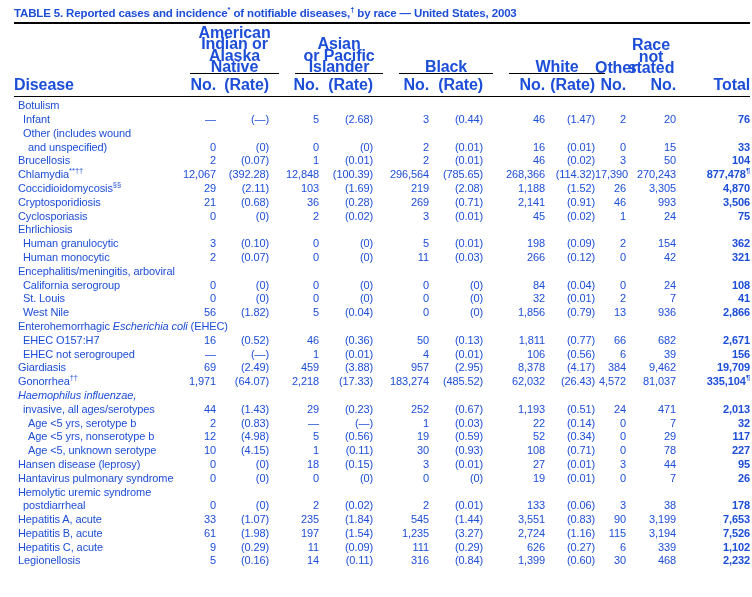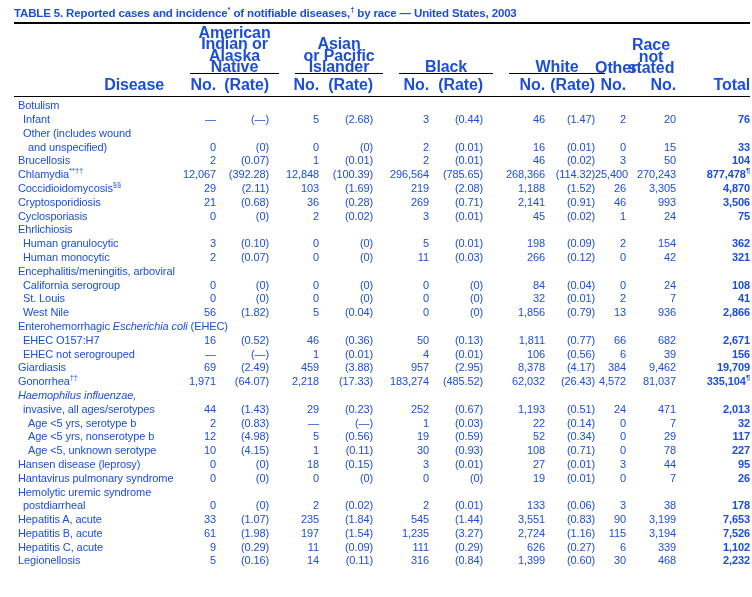--- a/index.html
+++ b/index.html
@@ -15,21 +15,21 @@
     padding:2px 0 3px 0;
     border-bottom:2.5px solid #000;
   }
   sup { font-size:7.5px; line-height:0; vertical-align:super; letter-spacing:0; }
   i { font-style:italic; }
   table { border-collapse:collapse; table-layout:fixed; width:736px; }
   thead th { font-size:16px; font-weight:bold; padding:0; vertical-align:bottom; }
   .grp { white-space:pre-line; text-align:center; line-height:11.3px; padding:3px 0 1px 0; }
   .grp.u { border-bottom:1.1px solid #000; margin:0 8px; transform:translateX(18px); }
   tr.subhead th { height:17px; padding:2px 0 2px 0; border-bottom:1.1px solid #000; vertical-align:bottom; }
-  th.l { text-align:right; }
+  th.l { text-align:left; }
   th.r, td.num { text-align:right; }
   tbody td {
     font-size:11px; height:13.8px; line-height:13.8px;
     padding:0; white-space:nowrap; overflow:visible;
   }
   tbody tr:first-child td { padding-top:2px; }
   td.disease { text-align:left; }
   td.total { font-weight:bold; }
   .ind0 { padding-left:4px; }
   .ind1 { padding-left:9px; }
@@ -175,21 +175,21 @@
         <tr>
           <td class="disease ind0">Chlamydia<sup>**††</sup></td>
           <td class="num">12,067</td>
           <td class="num">(392.28)</td>
           <td class="num">12,848</td>
           <td class="num">(100.39)</td>
           <td class="num">296,564</td>
           <td class="num">(785.65)</td>
           <td class="num">268,366</td>
           <td class="num">(114.32)</td>
-          <td class="num">25,400</td>
+          <td class="num">17,390</td>
           <td class="num">270,243</td>
           <td class="num total">877,478<sup>¶</sup></td>
         </tr>
         <tr>
           <td class="disease ind0">Coccidioidomycosis<sup>§§</sup></td>
           <td class="num">29</td>
           <td class="num">(2.11)</td>
           <td class="num">103</td>
           <td class="num">(1.69)</td>
           <td class="num">219</td>

